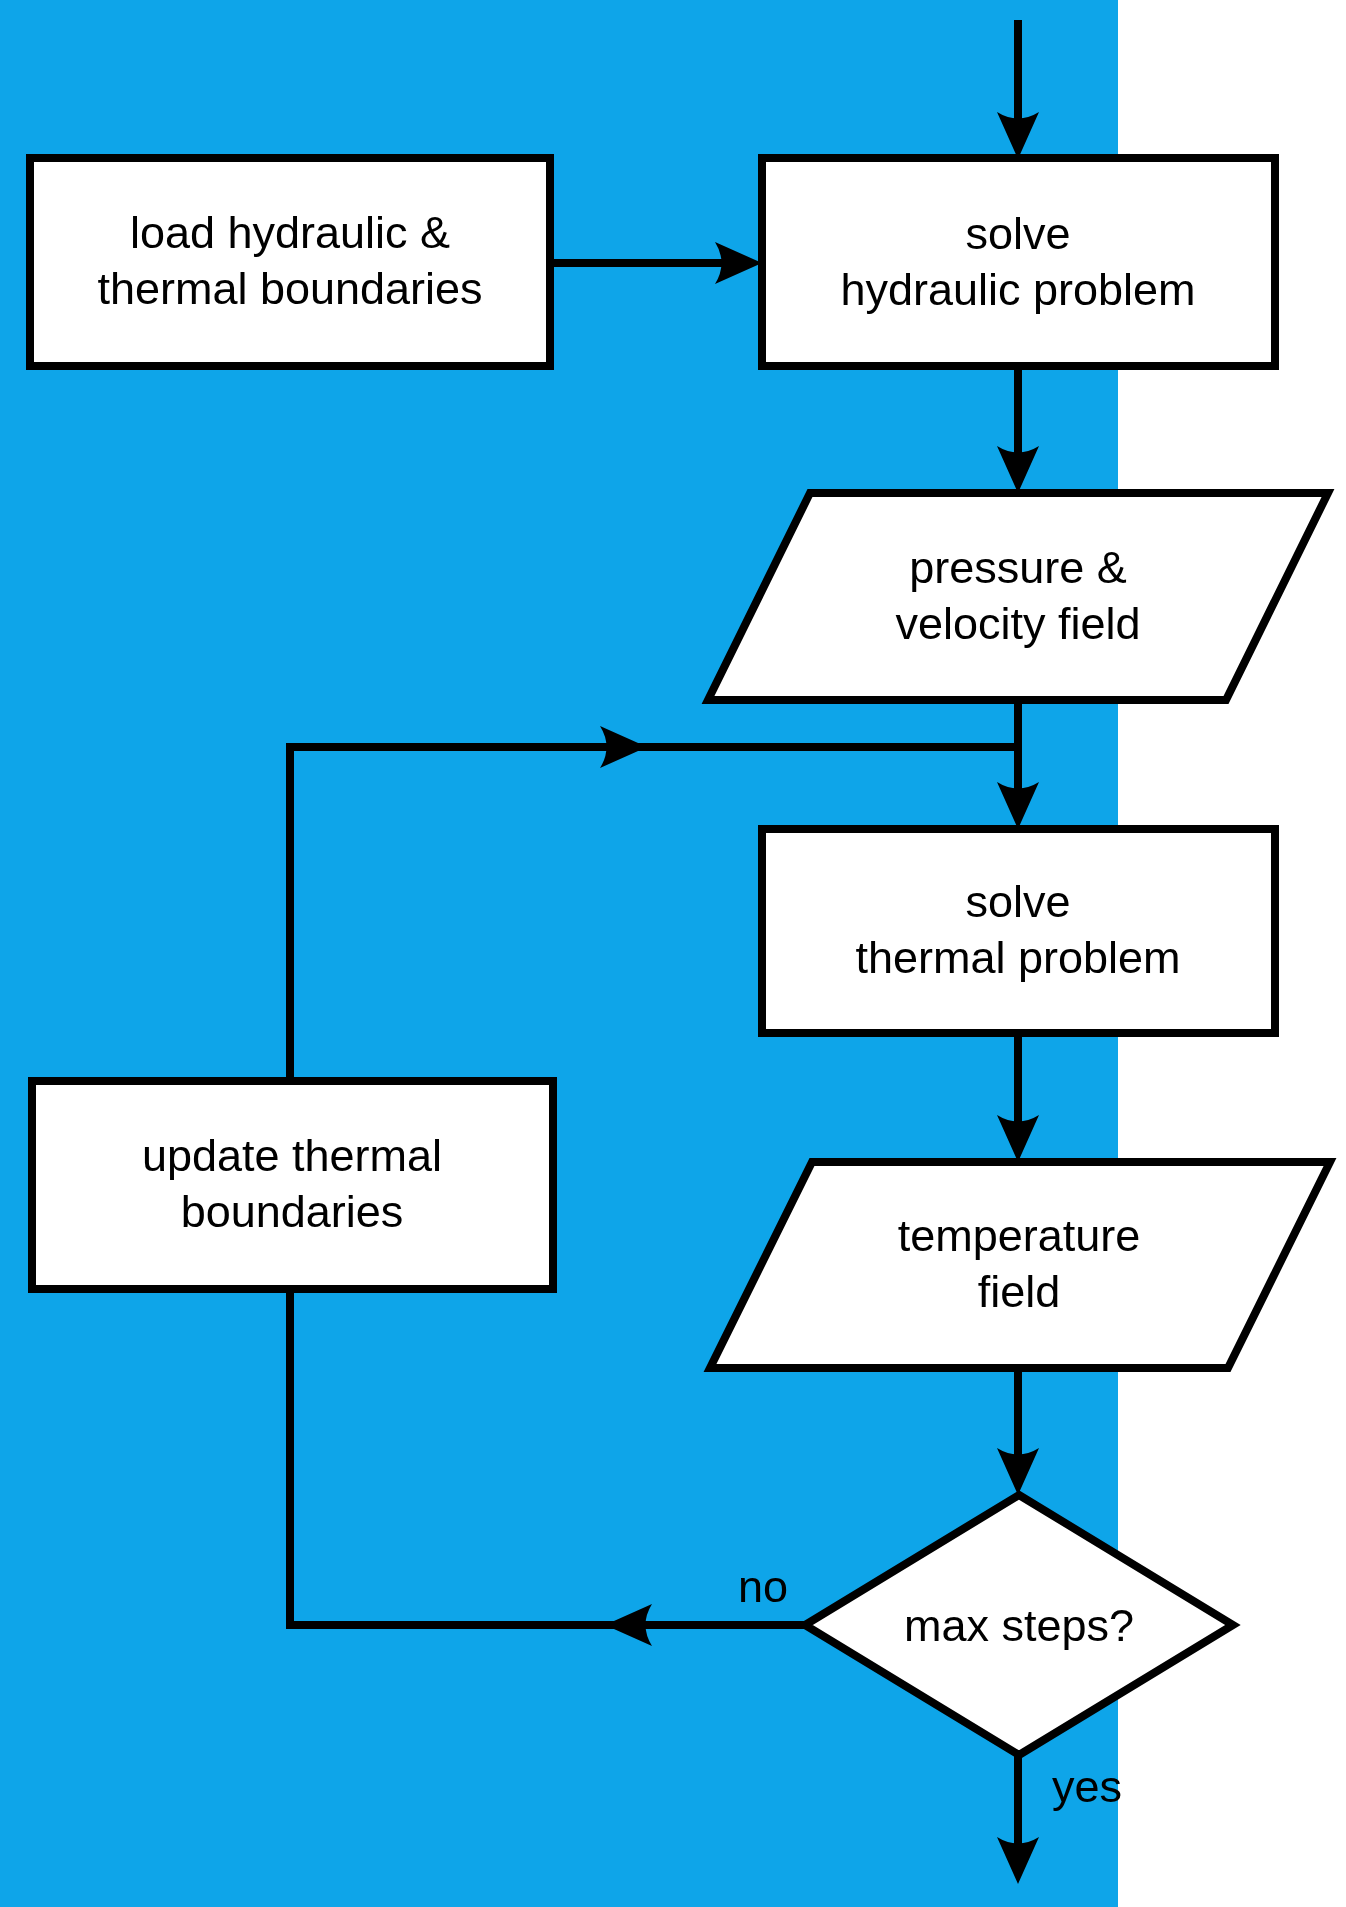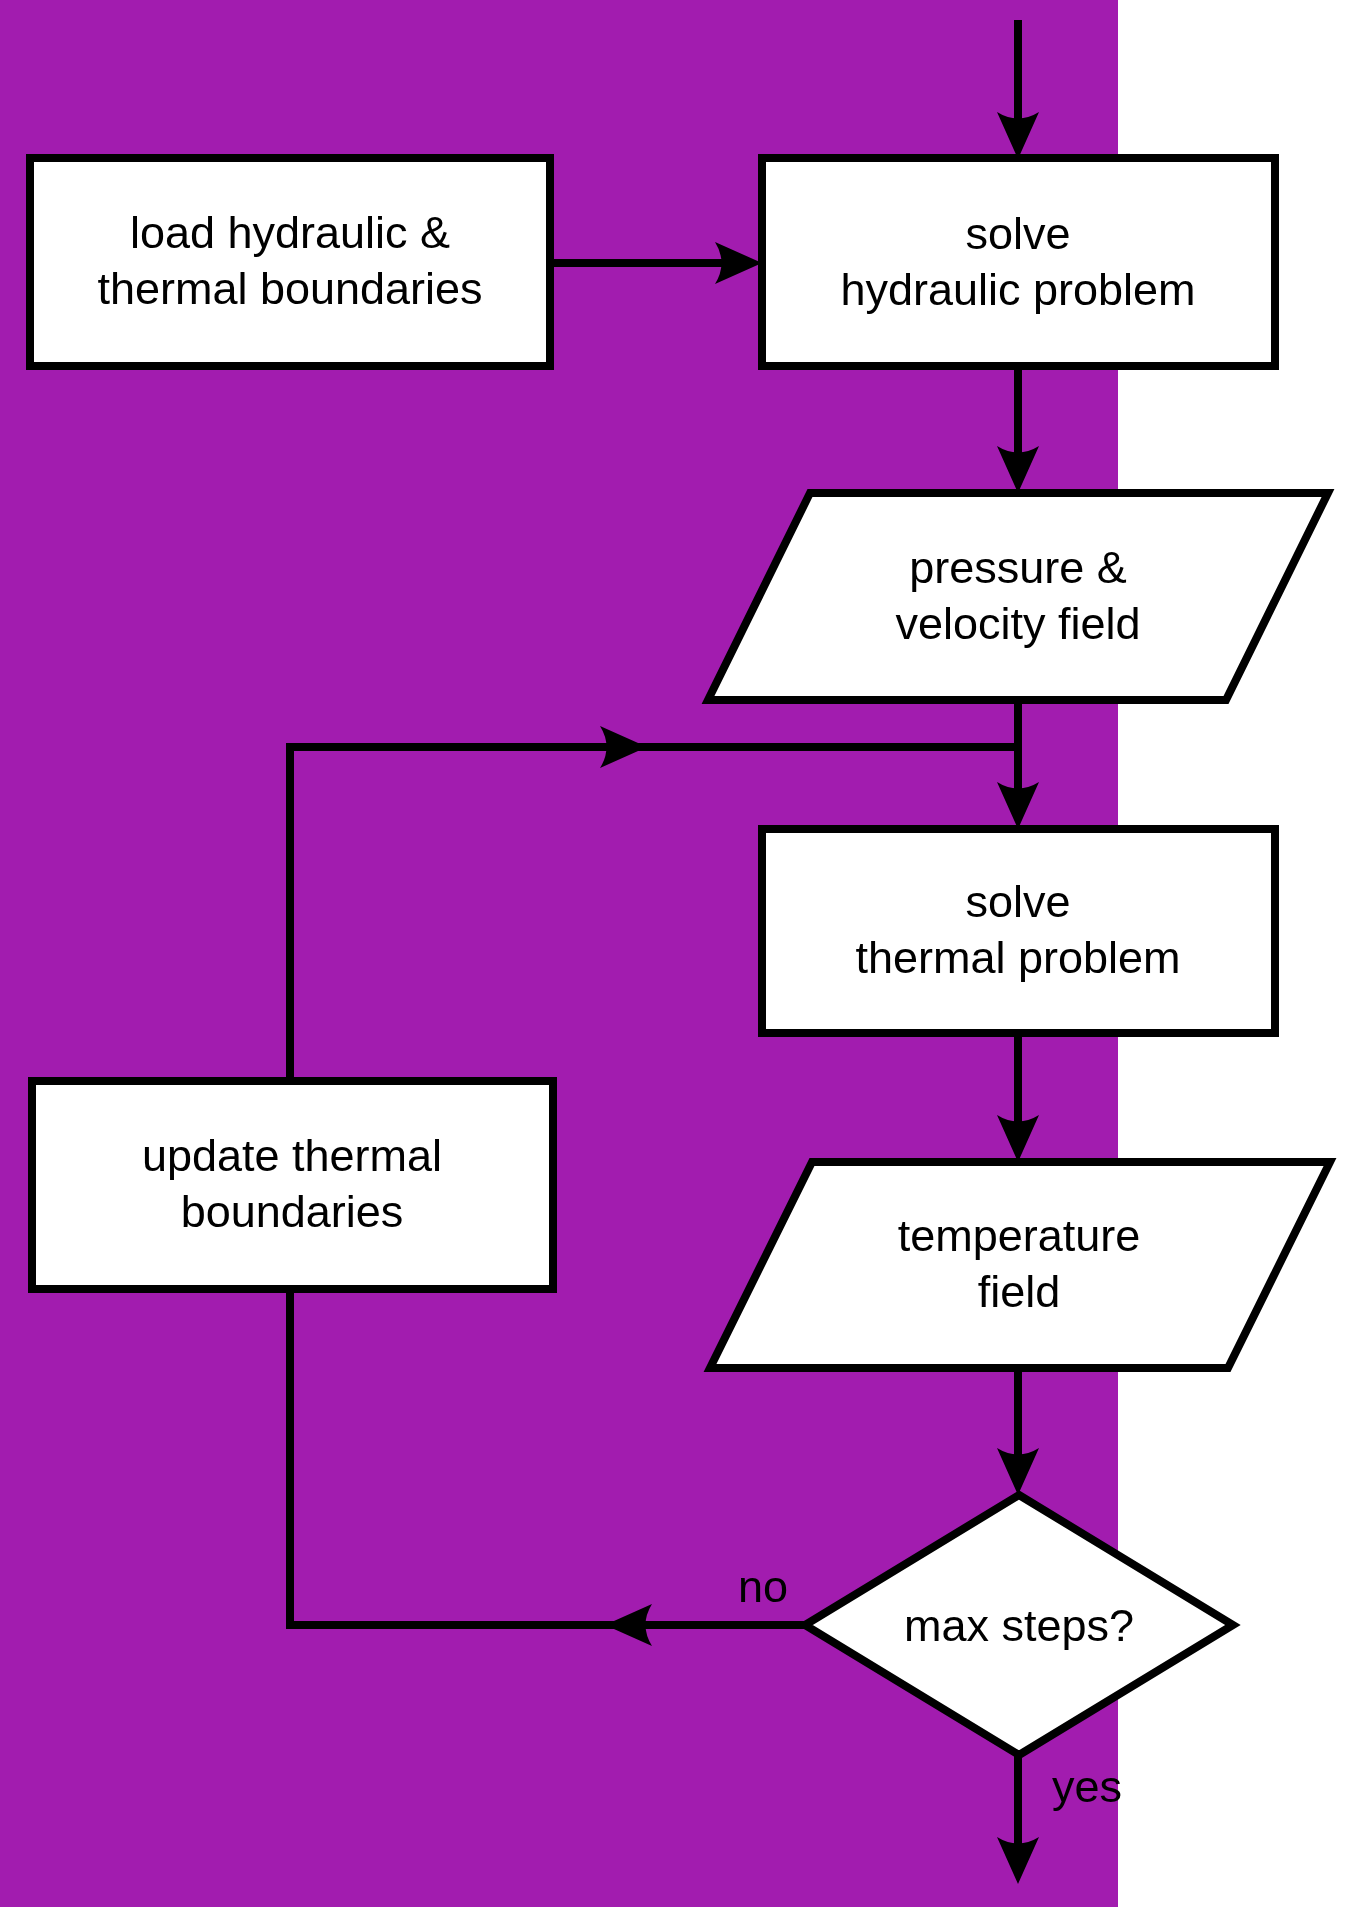--- a/index.html
+++ b/index.html
@@ -4,21 +4,21 @@
 <style>
   html, body {
     margin: 0;
     padding: 0;
     background: #ffffff;
   }
   .canvas {
     position: relative;
     width: 1118px;
     height: 1907px;
-    background: #a21caf;
+    background: #0ea5e9;
     font-family: "Liberation Sans", sans-serif;
   }
   svg {
     display: block;
   }
   .node-label {
     font-family: "Liberation Sans", sans-serif;
     font-size: 45px;
     stroke: none;
   }

